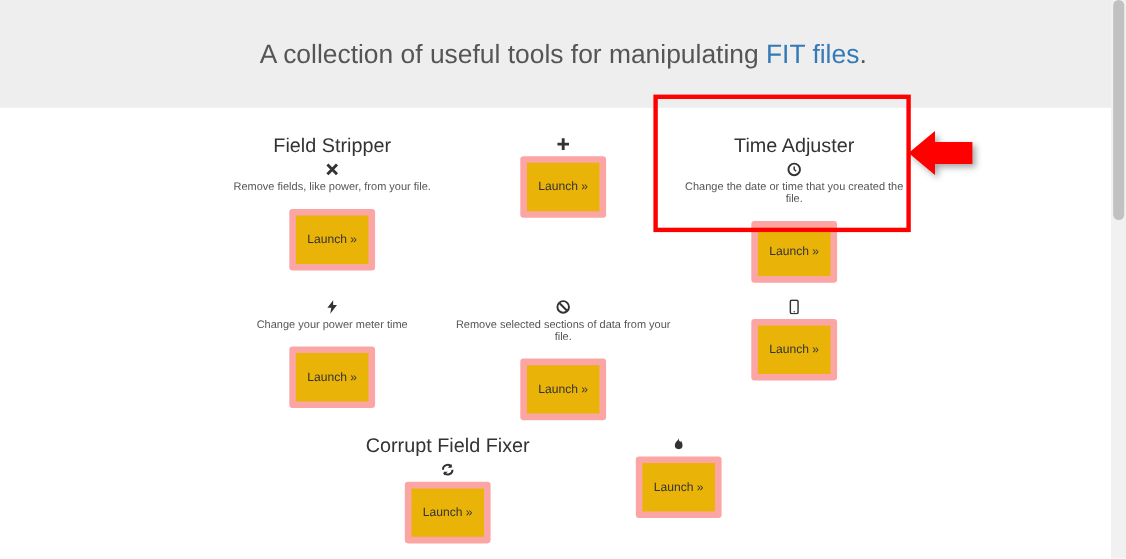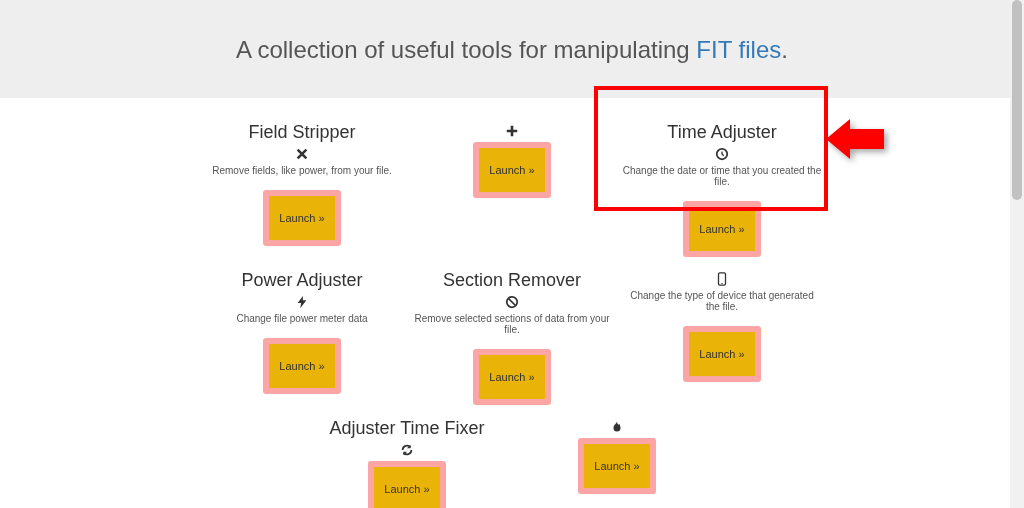--- a/index.html
+++ b/index.html
@@ -133,55 +133,52 @@
       <svg viewBox="0 0 16 16">
           <circle cx="8" cy="8" r="6" stroke="#333" stroke-width="2" fill="none"></circle>
           <path d="M8 5v3l2 2" stroke="#333" stroke-width="1.5" fill="none"></path>
         </svg>
     </div>
     <p>Change the date or time that you created the file.</p>
     <button class="btn">Launch »</button>
   </div>
 
   <div class="tool">
-    <h2>Power Adjuster</h2>
     <div class="icon">
       <svg viewBox="0 0 16 16">
           <polygon points="9,1 3,9 7,9 6,15 13,6 9,6"></polygon>
         </svg>
     </div>
-    <p>Change file power meter data</p>
-    <button class="btn">Launch »</button>
-  </div>
-
-  <div class="tool">
-    <h2>Section Remover</h2>
+    <p>Change your power meter time</p>
+    <button class="btn">Launch »</button>
+  </div>
+
+  <div class="tool">
     <div class="icon">
       <svg viewBox="0 0 16 16">
           <circle cx="8" cy="8" r="6" stroke="#333" stroke-width="2" fill="none"></circle>
           <path d="M4 4l8 8" stroke="#333" stroke-width="2"></path>
         </svg>
     </div>
     <p>Remove selected sections of data from your file.</p>
     <button class="btn">Launch »</button>
   </div>
 
   <div class="tool">
     <div class="icon">
       <svg viewBox="0 0 16 16">
           <rect x="4" y="1" width="8" height="14" rx="1.5" stroke="#333" stroke-width="1.5" fill="none"></rect>
           <circle cx="8" cy="13" r="0.8" fill="#333"></circle>
         </svg>
     </div>
-    <p>Change the type of device that generated the file.</p>
-    <button class="btn">Launch »</button>
-  </div>
-
-  <div class="tool">
-    <h2>Adjuster Time Fixer</h2>
+    <button class="btn">Launch »</button>
+  </div>
+
+  <div class="tool">
+    <h2>Corrupt Field Fixer</h2>
     <div class="icon">
       <svg viewBox="0 0 16 16">
           <path d="M3 8a5 5 0 0 1 9-3M13 8a5 5 0 0 1-9 3" stroke="#333" stroke-width="2" fill="none"></path>
           <polygon points="12,2 12,6 8,6"></polygon>
           <polygon points="4,14 4,10 8,10"></polygon>
         </svg>
     </div>
     <button class="btn">Launch »</button>
   </div>
 

